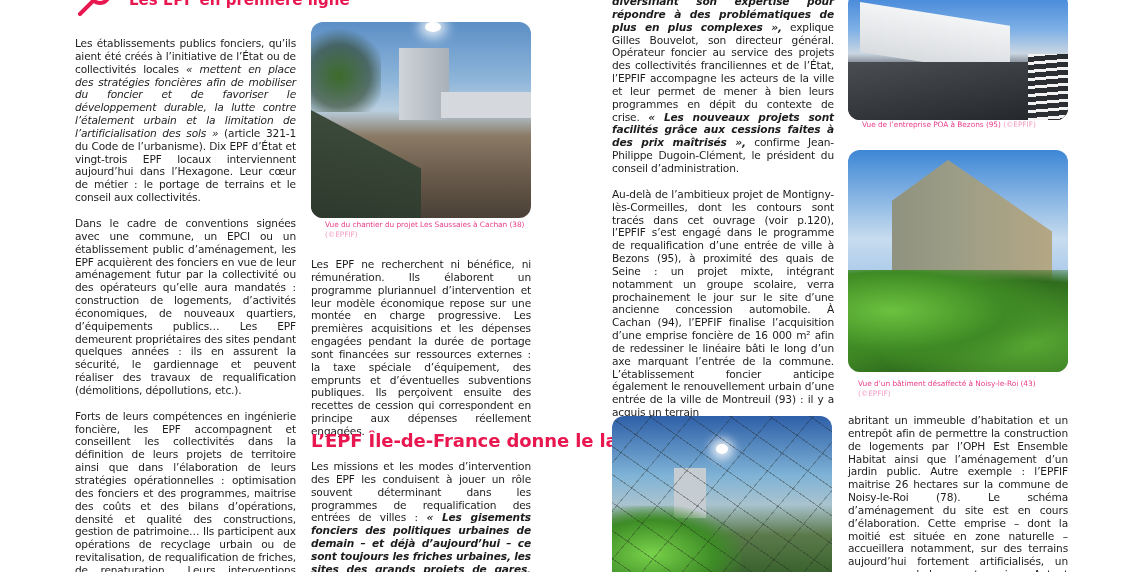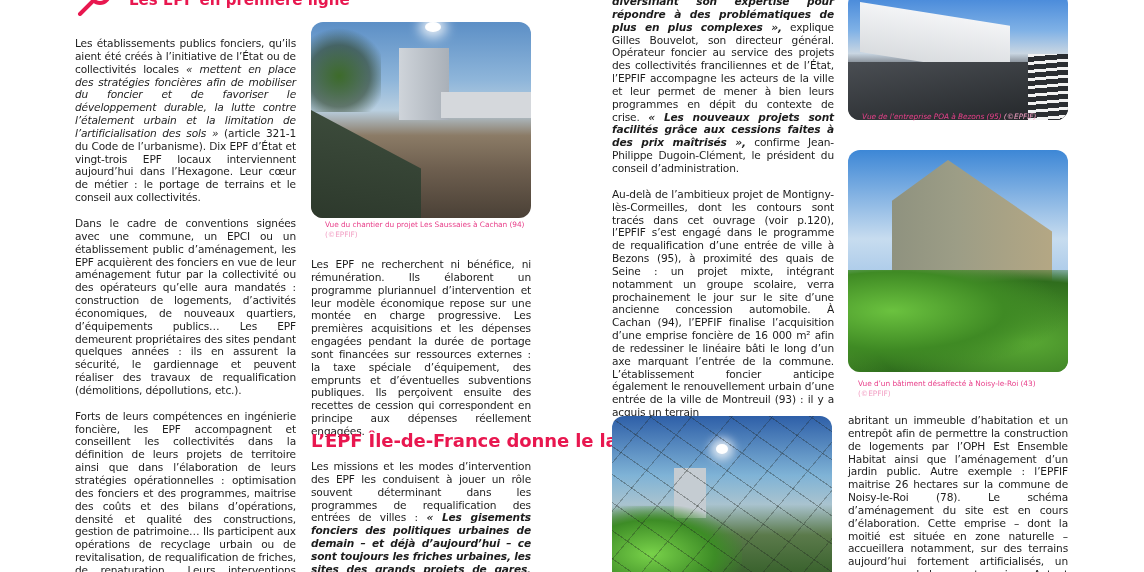--- a/index.html
+++ b/index.html
@@ -54,21 +54,21 @@
   
   #photo4 { left: 612px; top: 416px; width: 220px; height: 170px;
     background: linear-gradient(180deg, #2e5fa8 0%, #7fb3d6 35%, #a9c3cf 52%, #5b7a4b 70%, #2e5a23 100%); }
   #photo4 .tower { position: absolute; left: 62px; top: 52px; width: 32px; height: 50px; background: #c5ccd2; }
   #photo4 .sun { position: absolute; left: 104px; top: 28px; width: 12px; height: 10px; border-radius: 50%; background: #fff; box-shadow: 0 0 10px 6px rgba(255,255,255,0.75); }
   #photo4 .leaves { position: absolute; left: 0; top: 90px; width: 130px; height: 80px; background: radial-gradient(ellipse at 30% 60%, #79d24a 0%, #3d8c26 50%, transparent 75%); }
   #photo4 .branches { position: absolute; inset: 0;
     background: repeating-linear-gradient(35deg, transparent 0 22px, rgba(30,35,30,0.35) 22px 23px), repeating-linear-gradient(-50deg, transparent 0 30px, rgba(30,35,30,0.3) 30px 31px); }
 
   #cap1 { left: 325px; top: 220px; width: 210px; }
-  #cap2 { left: 862px; top: 112px; width: 210px; font-style: italic; }
+  #cap2 { left: 862px; top: 120px; width: 210px; }
   #cap3 { left: 858px; top: 379px; width: 210px; }
 </style>
 </head>
 <body>
 
 <svg class="title-icon" viewBox="0 0 40 26">
   <line x1="6" y1="24" x2="18" y2="12" stroke="#e8174f" stroke-width="4" stroke-linecap="round"></line>
   <circle cx="26" cy="4" r="9" fill="none" stroke="#e8174f" stroke-width="4"></circle>
 </svg>
 <div class="section-title">Les EPF en première ligne</div>
@@ -80,21 +80,21 @@
 </div>
 
 <div class="photo" id="photo1">
   <div class="sun"></div>
     <div class="tree"></div>
     <div class="tower"></div>
     <div class="slab"></div>
     <div class="wall"></div>
 </div>
 <div class="caption" id="cap1">
-  <span>Vue du chantier du projet Les Saussaies à Cachan (94)</span><br><span class="credit">(©EPFIF)</span>
+  <span>Vue du chantier du projet Les Saussaies à Cachan (38)</span><br><span class="credit">(©EPFIF)</span>
 </div>
 
 <div class="col" id="col2">
   <p class="last">Les EPF ne recherchent ni bénéfice, ni rémunération. Ils élaborent un programme pluriannuel d’intervention et leur modèle économique repose sur une montée en charge progressive. Les premières acquisitions et les dépenses engagées pendant la durée de portage sont financées sur ressources externes : la taxe spéciale d’équipement, des emprunts et d’éventuelles subventions publiques. Ils perçoivent ensuite des recettes de cession qui correspondent en principe aux dépenses réellement engagées.</p>
 </div>
 
 <div class="subheading">L’EPF Île-de-France donne le la</div>
 
 <div class="col" id="col2b" style="left:311px; top:460px; width:220px;">
   <p class="last"><span>Les missions et les modes d’intervention des EPF les conduisent à jouer un rôle souvent déterminant dans les programmes de requalification des entrées de villes : </span><strong>« Les gisements fonciers des politiques urbaines de demain – et déjà d’aujourd’hui – ce sont toujours les friches urbaines, les sites des grands projets de gares, mais aussi, et de plus en plus, les immeubles à transformer</strong></p>

